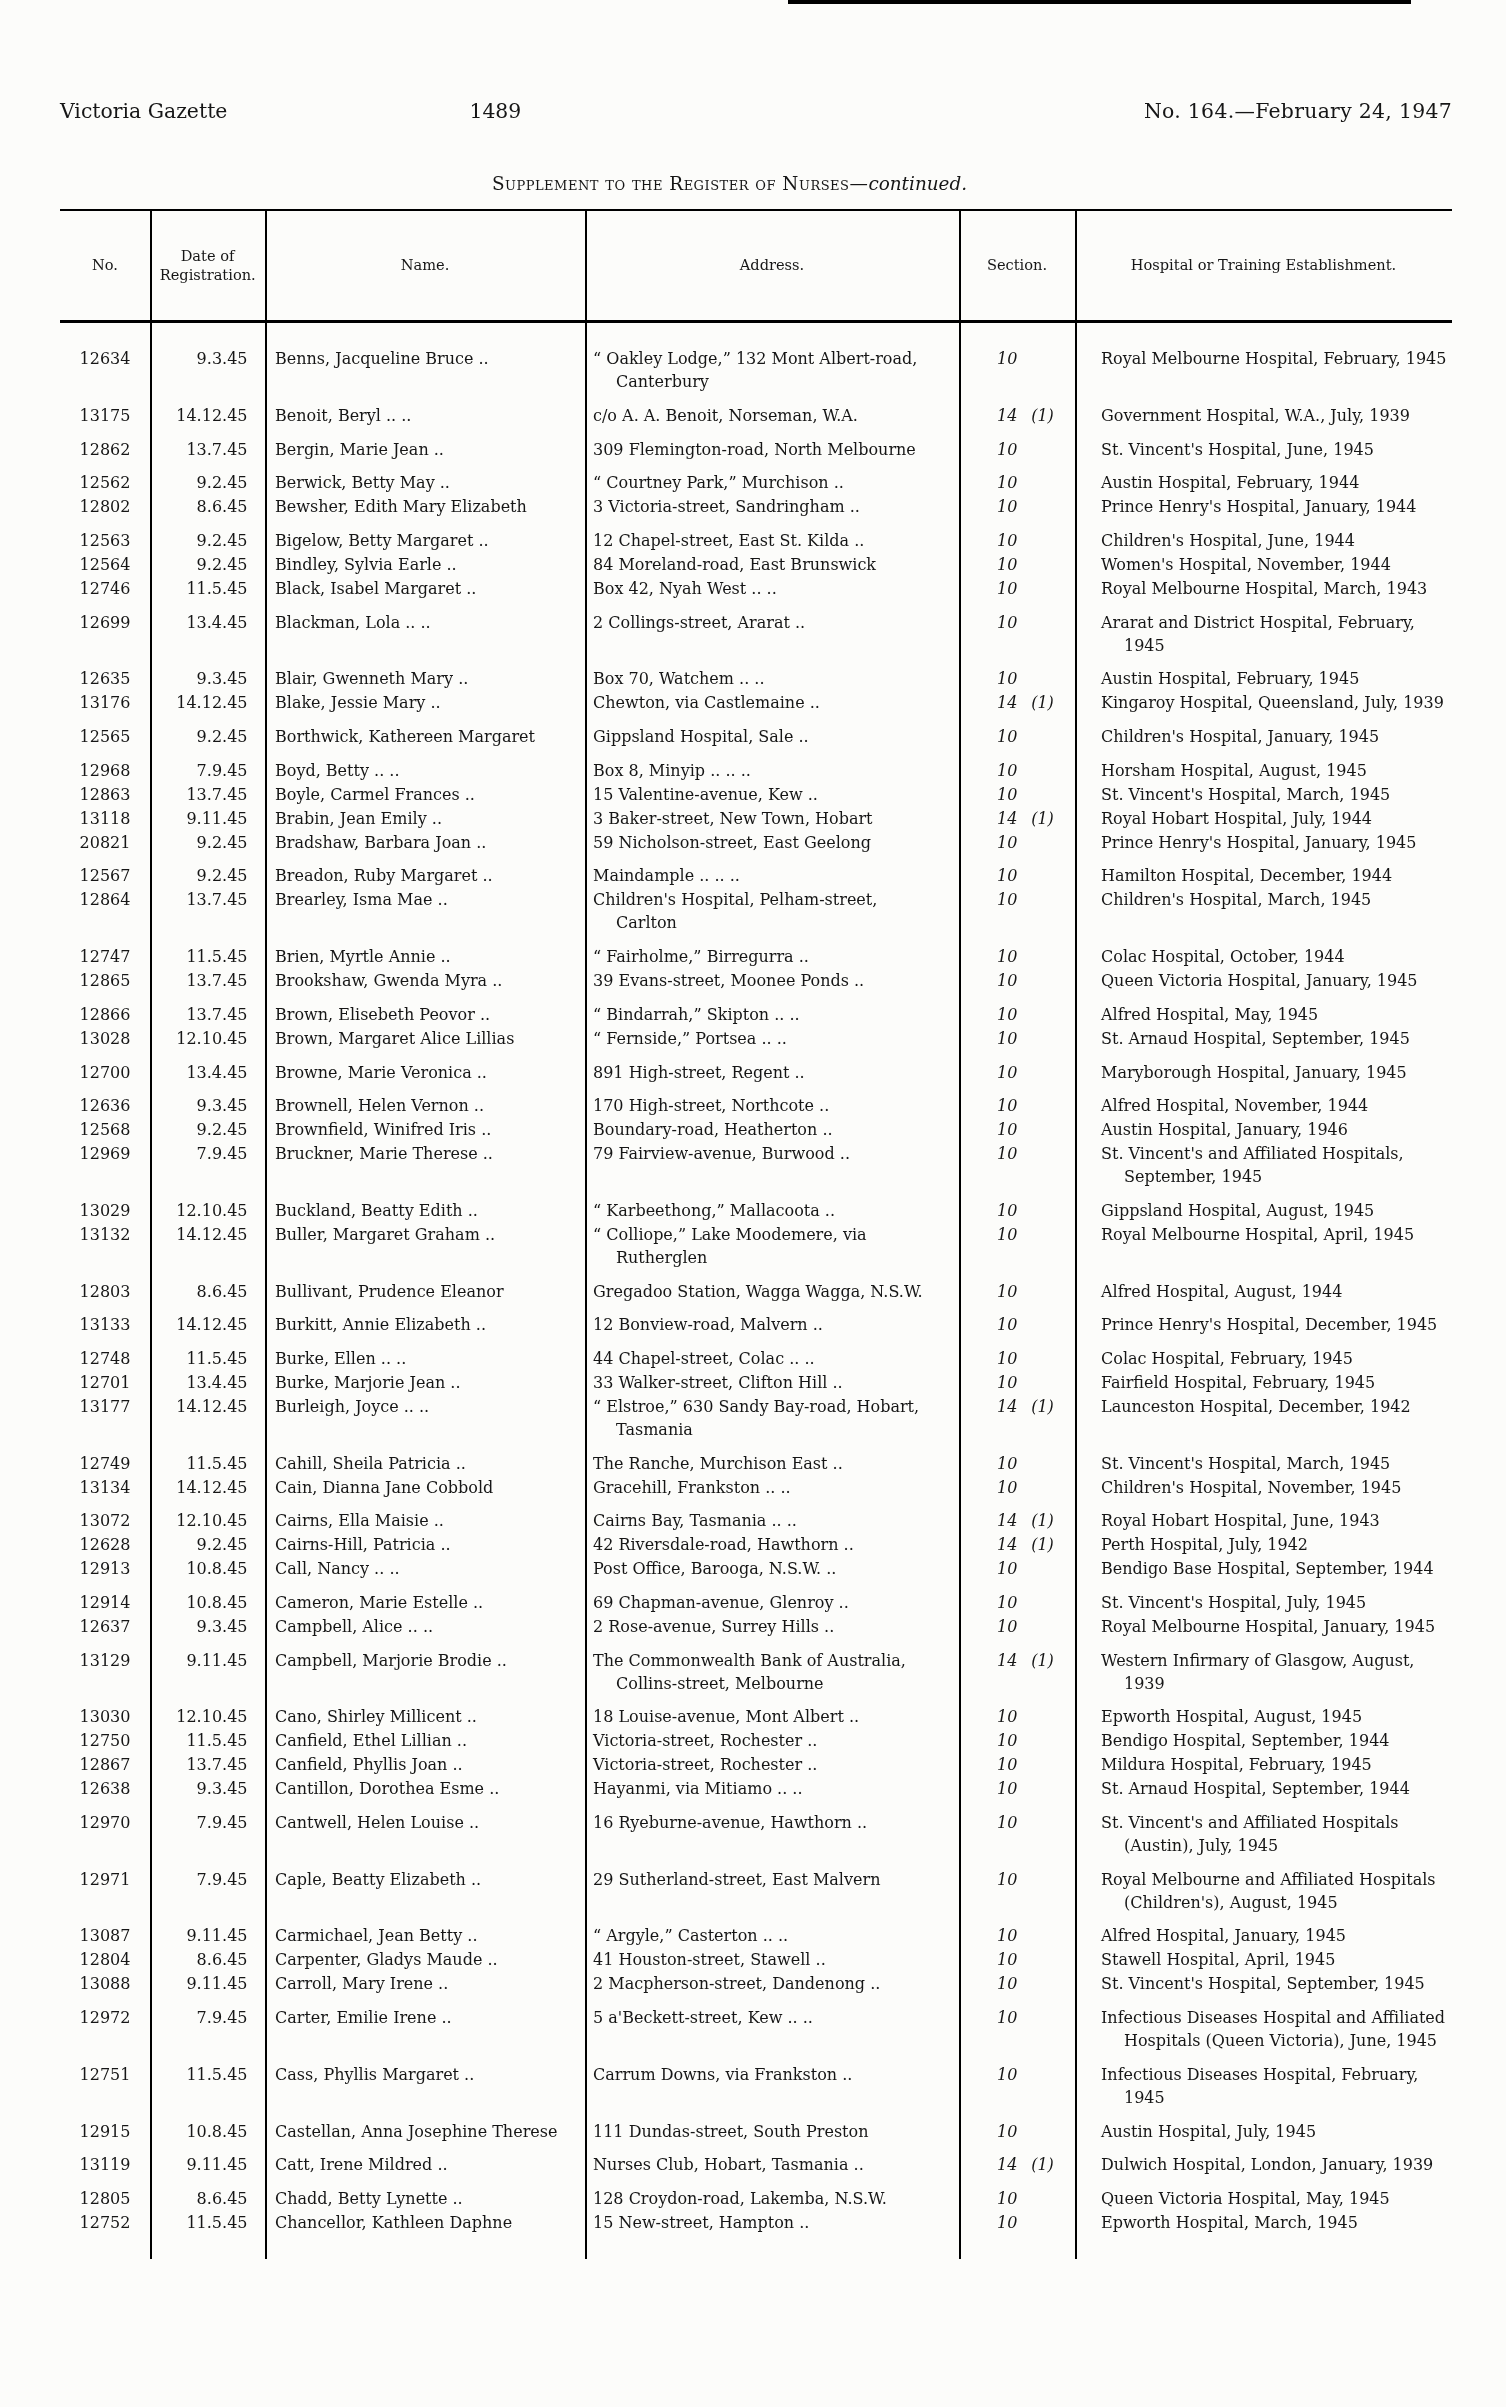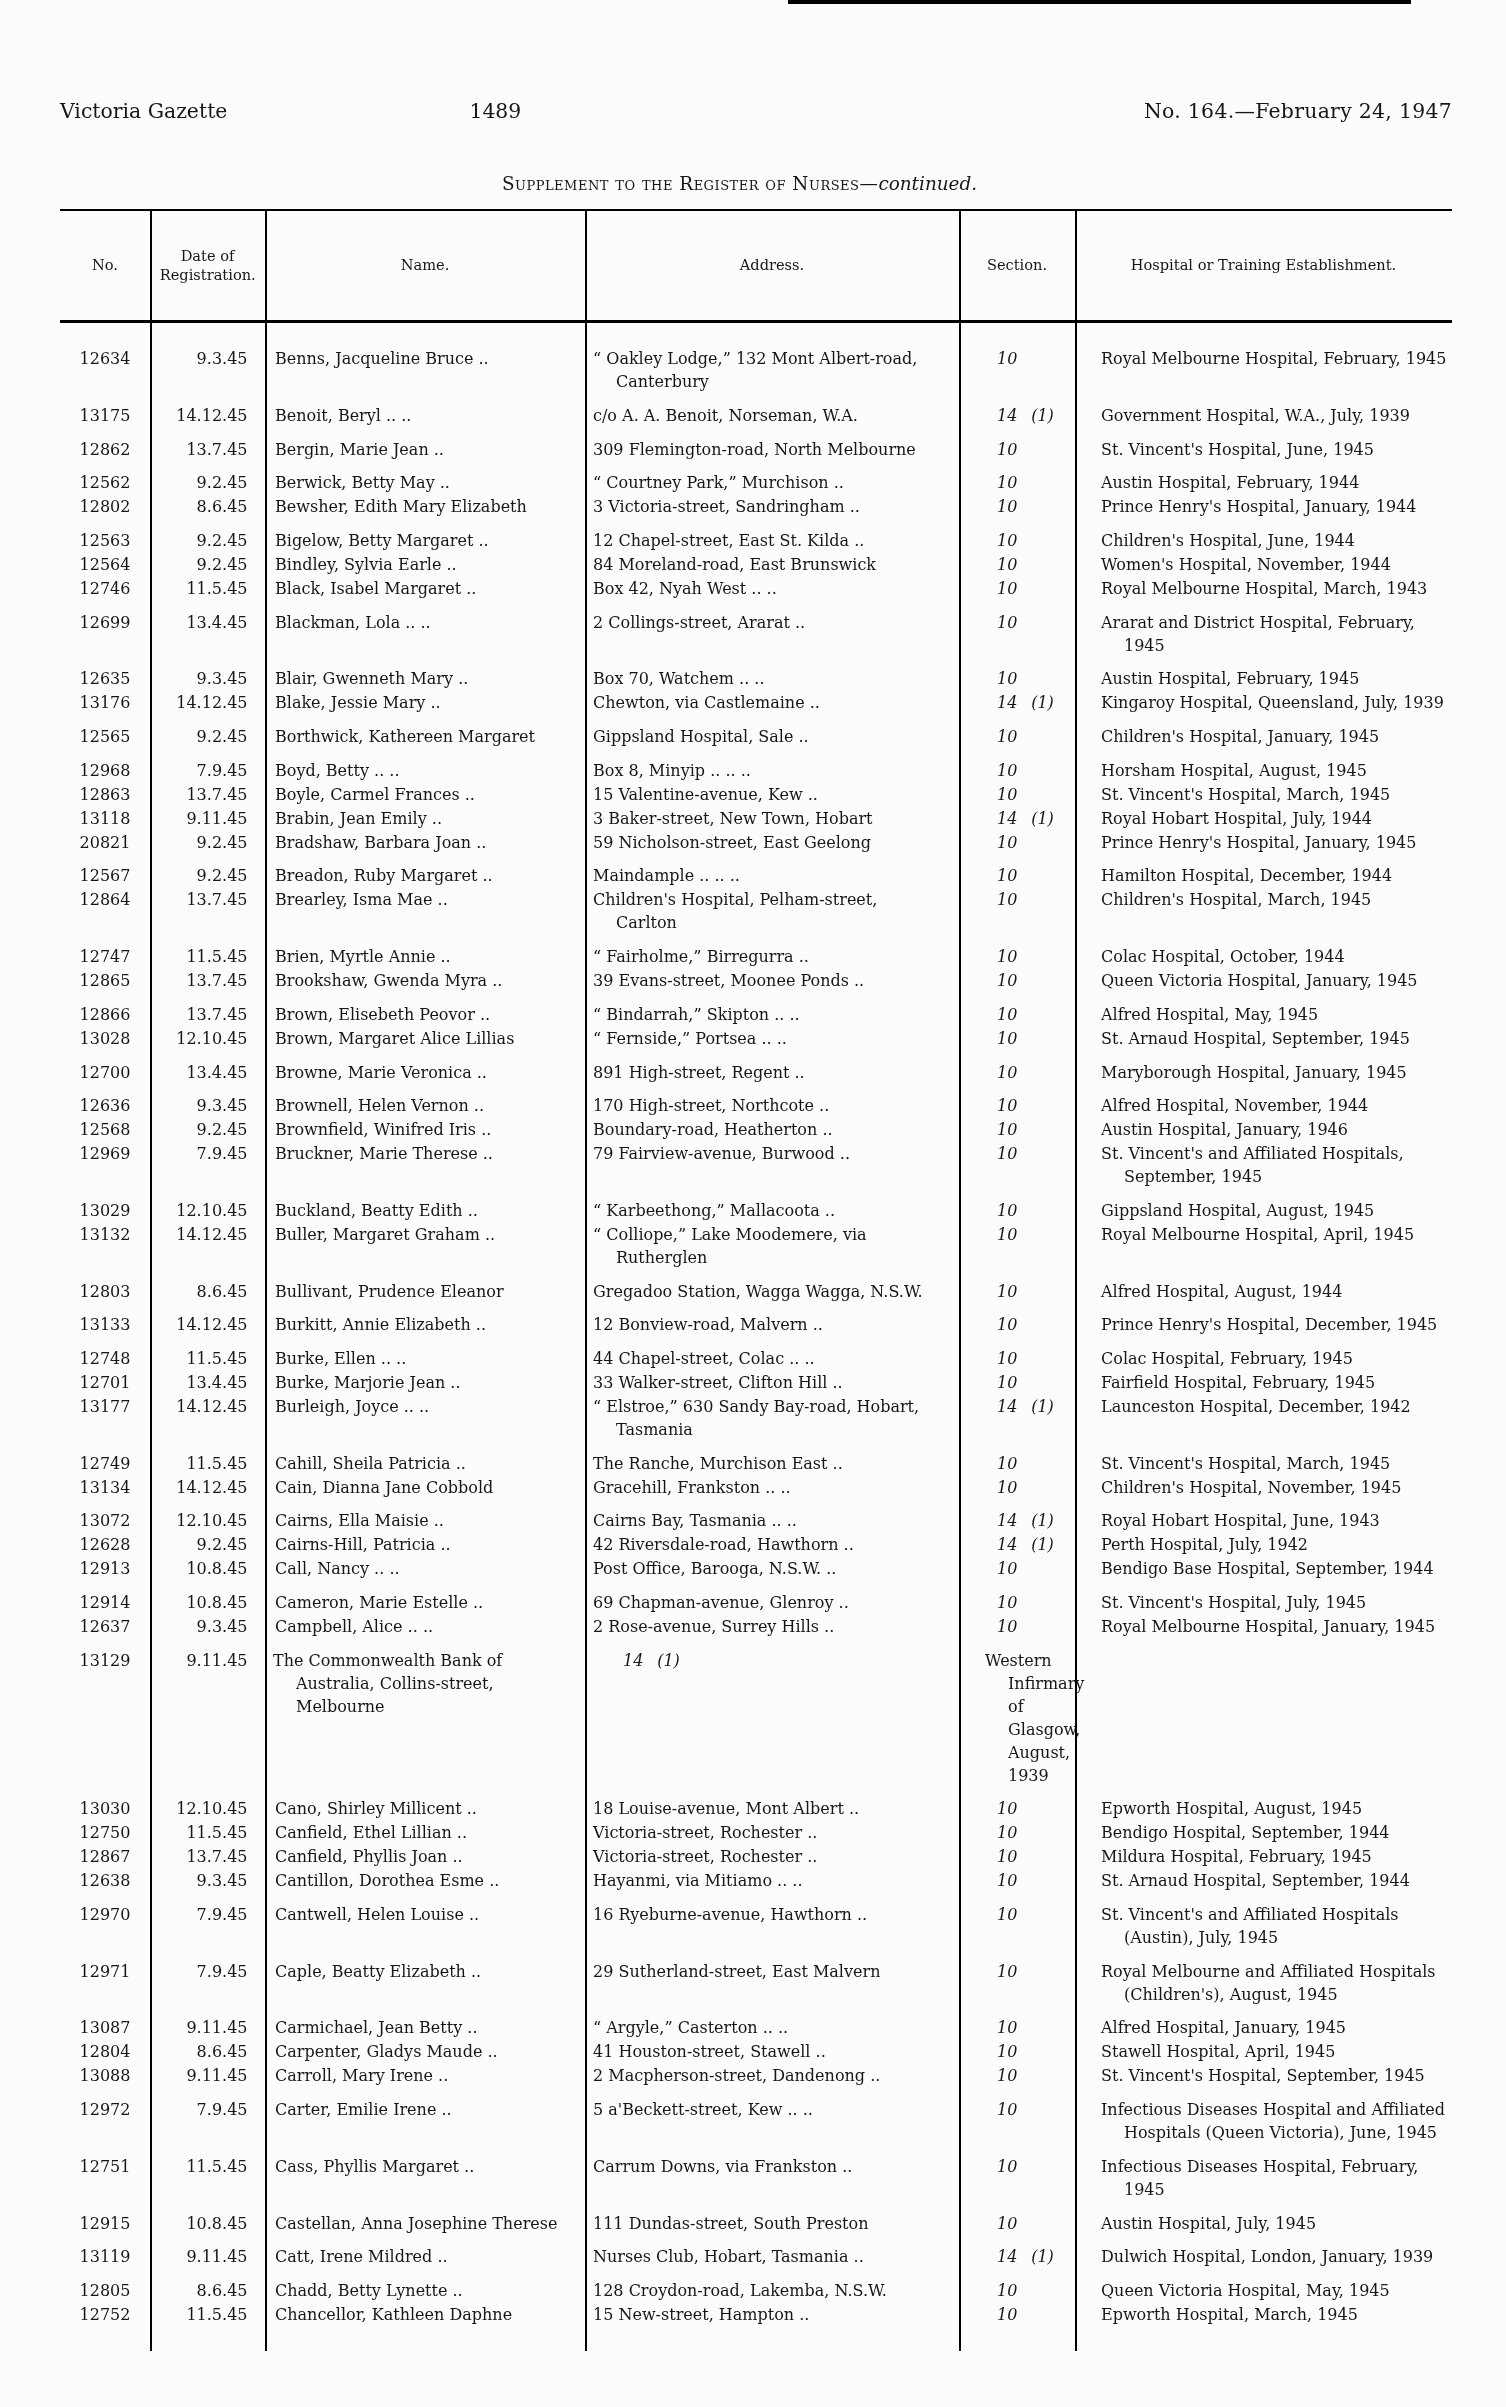--- a/index.html
+++ b/index.html
@@ -7,21 +7,21 @@
     width:1506px;height:2407px;position:relative;
     background:#fcfcfa;color:#161616;
     font-family:"DejaVu Serif","Liberation Serif",serif;
     overflow:hidden;
   }
   .top-rule{position:absolute;top:0;left:788px;width:623px;height:3.9px;background:#000;}
   .masthead{position:absolute;top:99px;left:60px;width:1392px;display:flex;align-items:baseline;font-size:20.4px;}
   .masthead .left{flex:1;text-align:left;}
   .masthead .center{flex:1;text-align:left;}
   .masthead .right{flex:1.4;text-align:right;letter-spacing:0.3px;}
-  .subtitle{position:absolute;top:173px;left:10px;width:1459px;text-align:center;font-size:18.4px;}
+  .subtitle{position:absolute;top:173px;left:0;width:1459px;text-align:center;font-size:18.4px;}
   .subtitle .sc{font-variant:small-caps;letter-spacing:0.5px;}
   .subtitle .it{font-style:italic;}
   .table-wrap{
     position:absolute;top:209px;left:60px;width:1392px;
     border-top:2.9px solid #000;
   }
   .vline{position:absolute;top:0;bottom:0;width:1.9px;background:#000;}
   .vl1{left:90px;} .vl2{left:205px;} .vl3{left:525px;} .vl4{left:899px;} .vl5{left:1015px;}
   .thead{
     display:grid;grid-template-columns:90px 115px 320px 374px 116px 1fr;
@@ -387,20 +387,21 @@
         <div class="c-no">12637</div>
         <div class="c-date">9.3.45</div>
         <div class="c-name">Campbell, Alice .. ..</div>
         <div class="c-addr">2 Rose-avenue, Surrey Hills ..</div>
         <div class="c-sec">10</div>
         <div class="c-hosp">Royal Melbourne Hospital, January, 1945</div>
       </div>
       <div class="row gap">
         <div class="c-no">13129</div>
         <div class="c-date">9.11.45</div>
+        <div class="c-name">Campbell, Marjorie Brodie ..</div>
         <div class="c-addr">The Commonwealth Bank of Australia, Collins-street, Melbourne</div>
         <div class="c-sec">14 (1)</div>
         <div class="c-hosp">Western Infirmary of Glasgow, August, 1939</div>
       </div>
       <div class="row gap">
         <div class="c-no">13030</div>
         <div class="c-date">12.10.45</div>
         <div class="c-name">Cano, Shirley Millicent ..</div>
         <div class="c-addr">18 Louise-avenue, Mont Albert ..</div>
         <div class="c-sec">10</div>

